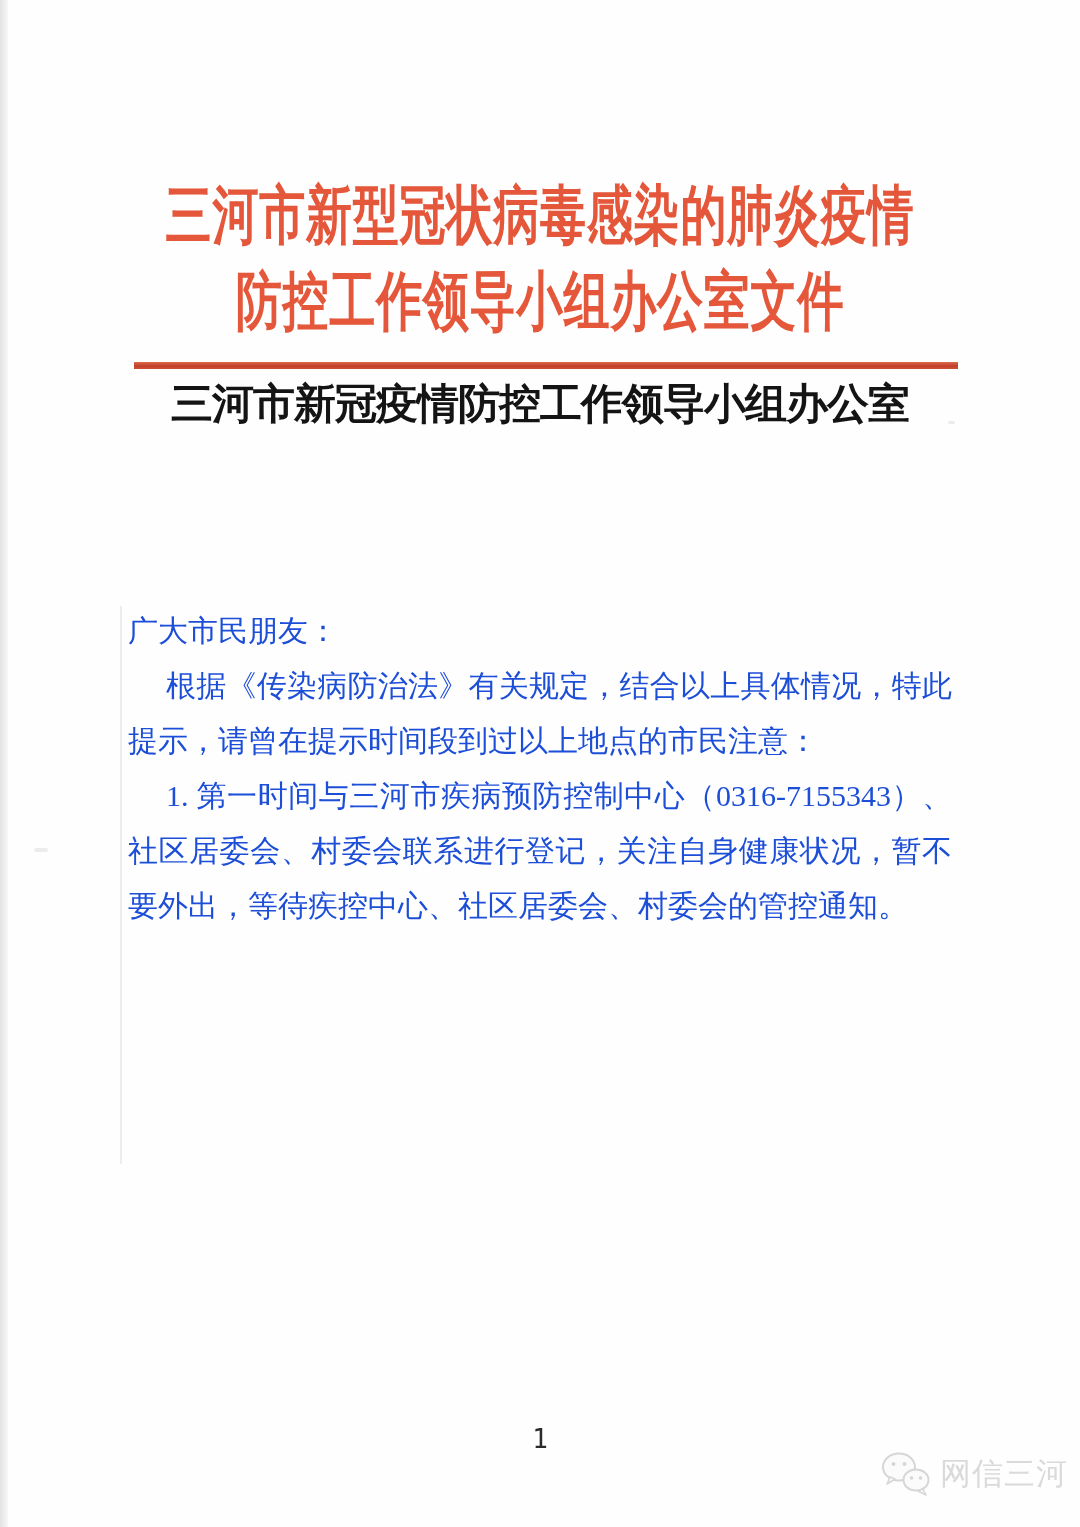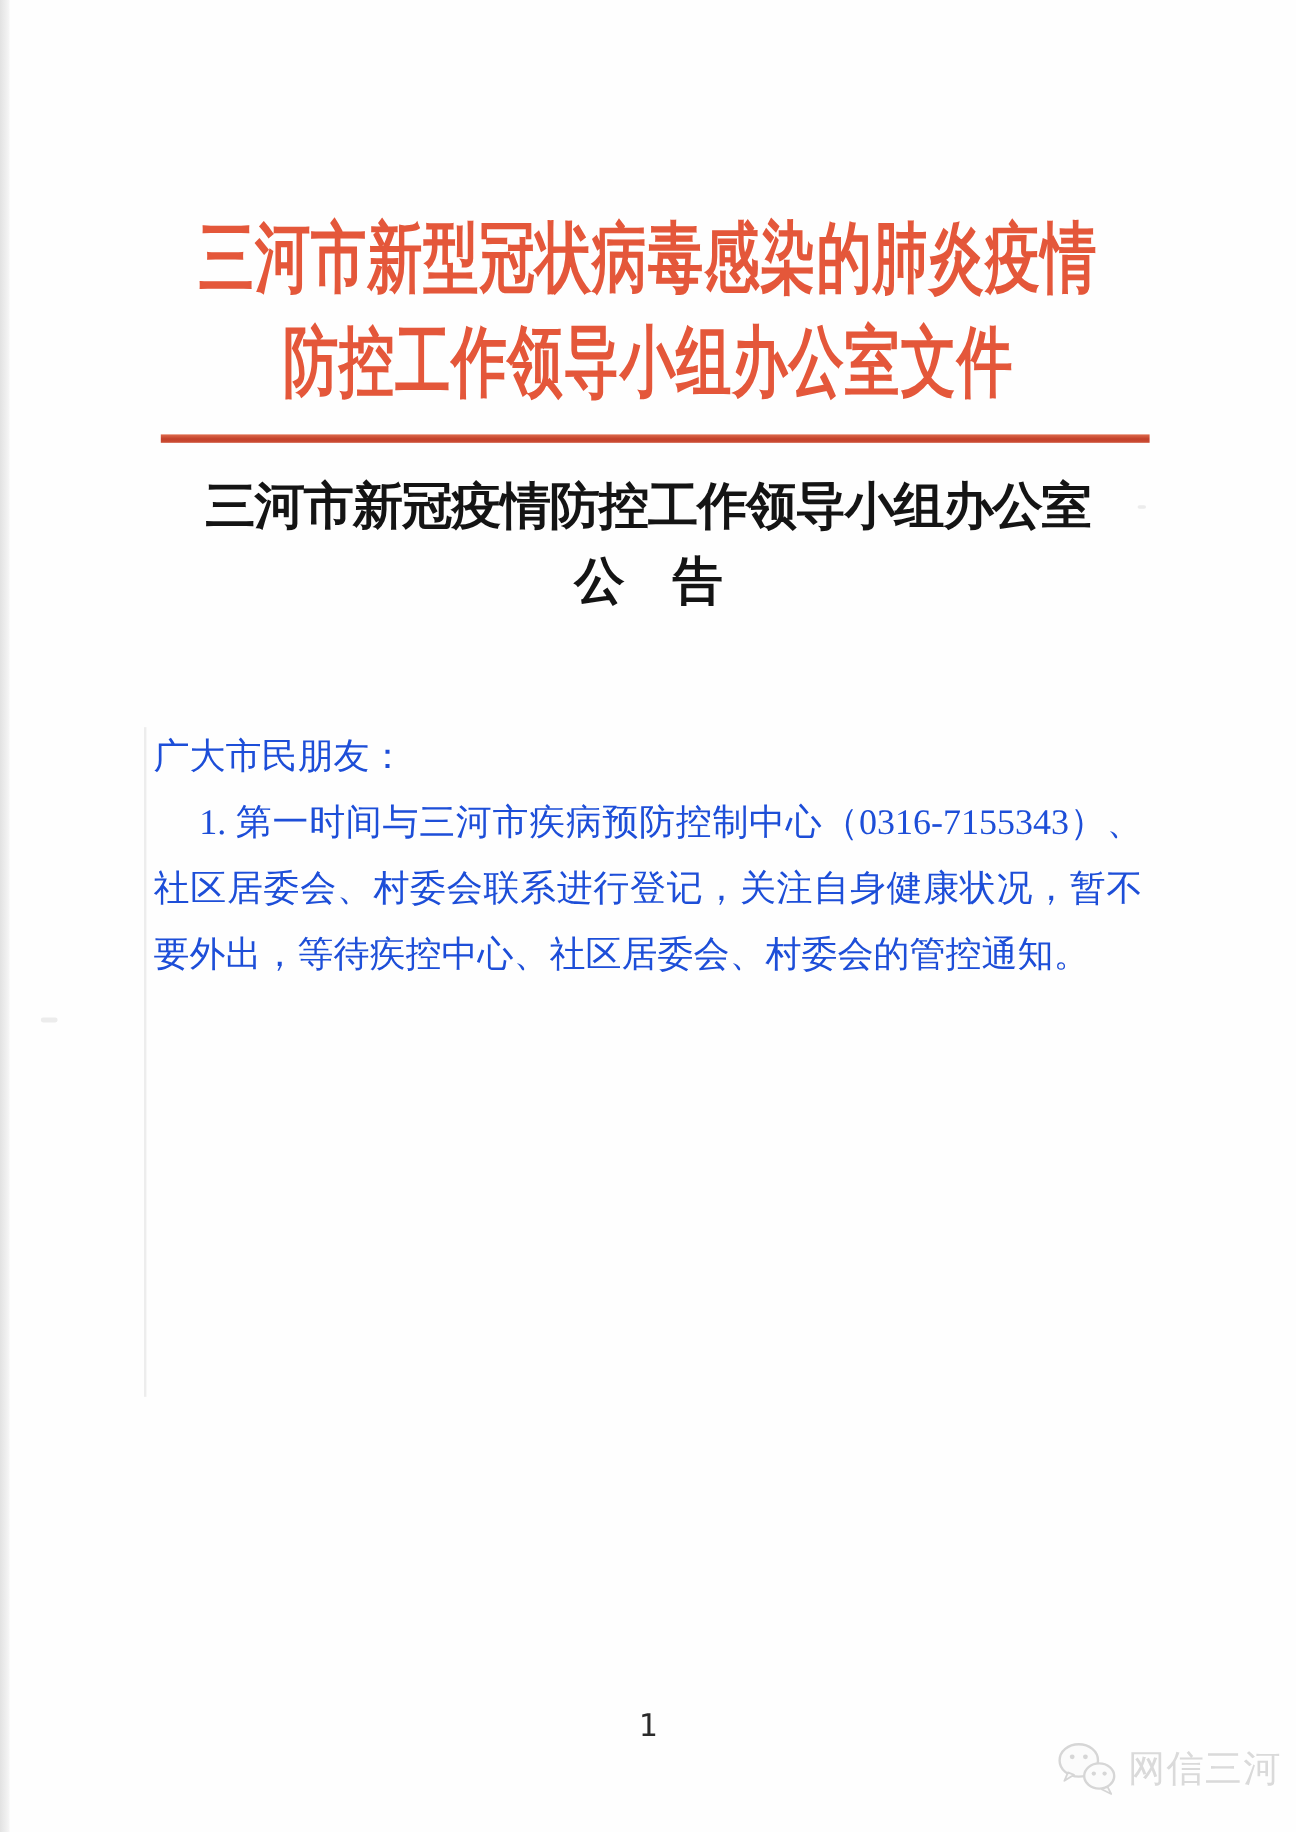--- a/index.html
+++ b/index.html
@@ -40,23 +40,23 @@
   }
 
   
   .divider {
     position: absolute; left: 134px; top: 362px; width: 824px; height: 7px;
     background: linear-gradient(to bottom, #de6a4c, #c2402a 55%, #cd4f36);
   }
 
   
   .doc-title {
-    position: absolute; top: 392px; left: 0; width: 100%;
+    position: absolute; top: 376px; left: 0; width: 100%;
     text-align: center;
-    font-family: Liberation Serif, serif;
+    font-family: Liberation Mono, monospace;
     font-weight: 700;
     font-size: 42px; line-height: 62px;
     letter-spacing: -1px;
     color: #141414;
     white-space: nowrap;
   }
 
   
   .doc-body {
     position: absolute; left: 128px; top: 603px; width: 824px;
@@ -101,25 +101,25 @@
 
   <div class="letterhead">
     <div>三河市新型冠状病毒感染的肺炎疫情</div>
     <div>防控工作领导小组办公室文件</div>
   </div>
 
   <div class="divider"></div>
 
   <div class="doc-title">
     <div>三河市新冠疫情防控工作领导小组办公室</div>
-    <div>公　告</div>
   </div>
 
   <div class="doc-body">
     <p class="salutation">广大市民朋友：</p>
+    <p class="para">根据《传染病防治法》有关规定，结合以上具体情况，特此提示，请曾在提示时间段到过以上地点的市民注意：</p>
     <p class="para">1. 第一时间与三河市疾病预防控制中心（0316-7155343）、社区居委会、村委会联系进行登记，关注自身健康状况，暂不要外出，等待疾控中心、社区居委会、村委会的管控通知。</p>
   </div>
 
   <div class="page-number">1</div>
 
   <div class="watermark">
     <svg class="wm-icon" width="52" height="48" viewBox="0 0 52 48">
       <ellipse cx="19" cy="17" rx="16" ry="13.5" fill="#fbfbfb" stroke="#d6d6d6" stroke-width="2"></ellipse>
       <path d="M10 27 L7 34 L15 29 Z" fill="#fbfbfb" stroke="#d6d6d6" stroke-width="1.5" stroke-linejoin="round"></path>
       <circle cx="13.5" cy="14" r="2" fill="#d6d6d6"></circle>

